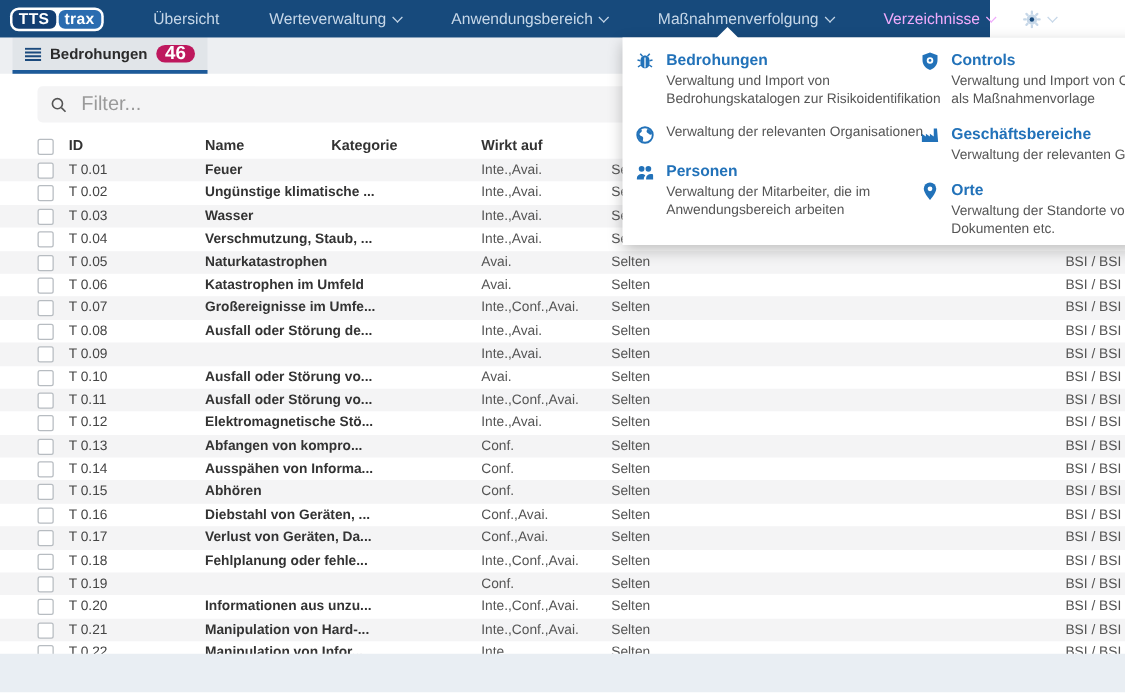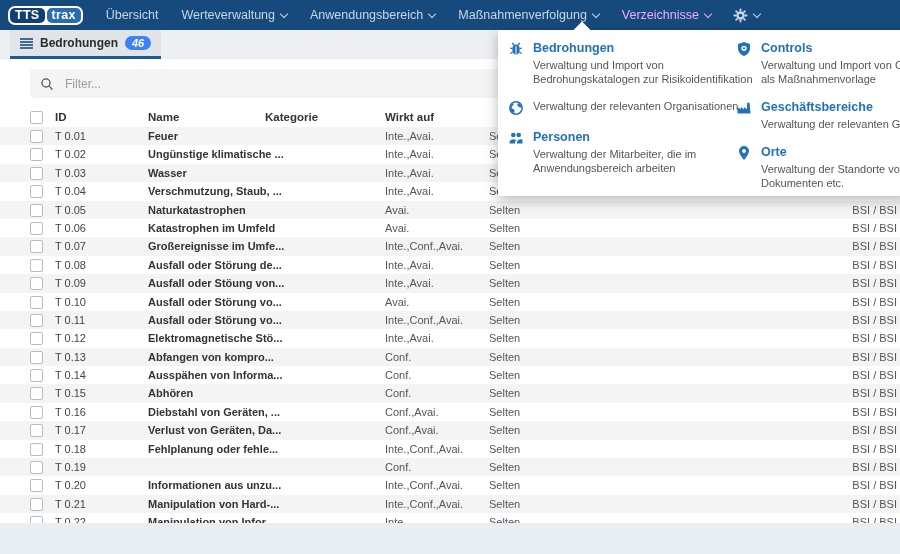--- a/index.html
+++ b/index.html
@@ -1,56 +1,56 @@
 <!DOCTYPE html>
 <html><head>
 <meta charset="utf-8">
 <style>
   html,body{margin:0;padding:0;}
   body{
     position:relative;width:900px;height:554px;overflow:hidden;background:#fff;
     font-family:"Liberation Sans", sans-serif;-webkit-font-smoothing:antialiased;
   }
   
-  .navbar{position:absolute;top:0;left:0;width:900px;height:30px;background:#174a7c;
+  .navbar{position:absolute;top:0;left:0;width:792px;height:30px;background:#174a7c;
     display:flex;align-items:center;padding:0 0 0 8px;box-sizing:border-box;z-index:20;}
   .logo{display:flex;align-items:center;background:#fff;border-radius:7px;padding:2px;gap:2px;cursor:pointer;}
   .logo span{color:#fff;font-weight:bold;font-size:12.5px;line-height:15px;padding:0 5px;border-radius:5px;letter-spacing:.3px;}
   .logo .p1{background:#123e72;}
   .logo .p2{background:#2b6cb0;}
-  .nav-item{display:flex;align-items:center;color:#c6d7e8;font-size:12.5px;margin-left:23px;cursor:pointer;white-space:nowrap;text-align:right;}
+  .nav-item{display:flex;align-items:center;color:#c6d7e8;font-size:12.5px;margin-left:40px;cursor:pointer;white-space:nowrap;text-align:right;}
   .nav-item.active{color:#f0abfc;}
   .chev{width:5px;height:5px;border-right:1.3px solid currentColor;border-bottom:1.3px solid currentColor;
     transform:rotate(45deg);display:inline-block;margin-left:6px;margin-bottom:2px;}
   .nav-gear{display:flex;align-items:center;margin-left:22px;color:#c6d7e8;cursor:pointer;}
   
   .tabbar{position:absolute;top:30px;left:0;width:900px;height:29px;background:#edeff2;z-index:3;}
   .tab{position:absolute;left:10px;top:0;height:26px;background:#e1e5e9;border-bottom:3px solid #1d5a99;
     display:flex;align-items:center;gap:7px;padding:0 10px;cursor:pointer;}
   .tab-label{font-size:12px;color:#2b2b2b;font-weight:600;}
-  .badge{background:#3b82f6;color:#fff;font-size:11px;font-weight:bold;border-radius:8px;
-    padding:2px 7px;line-height:10px;font-style:italic;}
+  .badge{background:#be185d;color:#fff;font-size:15px;font-weight:bold;border-radius:8px;
+    padding:2px 7px;line-height:10px;}
   
   .filterbar{position:absolute;top:69px;left:30px;width:840px;height:29px;background:#f4f4f5;
     border-radius:4px;display:flex;align-items:center;padding:0 10px;box-sizing:border-box;gap:9px;z-index:2;}
-  .filterbar input{border:none;outline:none;background:transparent;font-size:12px;color:#333;width:300px;
+  .filterbar input{border:none;outline:none;background:transparent;font-size:16px;color:#333;width:300px;
     font-family:"Liberation Sans", sans-serif;}
   .filterbar input::placeholder{color:#9a9a9a;}
   
   .thead{position:absolute;top:107px;left:0;width:900px;height:20px;z-index:1;}
   .thead span{position:absolute;font-size:11.5px;font-weight:bold;color:#333;line-height:20px;cursor:pointer;}
   .rows{position:absolute;top:127px;left:0;width:900px;z-index:1;}
   .trow{position:relative;height:18.4px;}
   .trow:nth-child(odd){background:#f4f4f5;}
   .trow span{position:absolute;font-size:11px;line-height:18.4px;white-space:nowrap;}
   .c-check{left:30px;top:3px;}
   .cb{width:11px;height:11px;border:1px solid #b7bcc1;border-radius:2px;background:#fff;position:absolute;cursor:pointer;}
   .thead .cb{top:4px;left:30px;}
   .c-id{left:55px;color:#444;}
-  .c-name{left:148px;color:#333;font-weight:bold;text-align:right;}
+  .c-name{left:164px;color:#333;font-weight:bold;text-align:right;}
   .c-cat{left:265px;color:#555;}
   .c-wirkt{left:385px;color:#555;}
   .c-freq{left:489px;color:#555;}
   .c-src{right:3px;color:#555;text-align:center;}
   
   .panel{position:absolute;left:498px;top:30px;width:412px;height:166px;background:#fff;z-index:30;
     box-shadow:0 4px 12px rgba(0,0,0,.28);}
   .panel-arrow{position:absolute;top:24px;left:576px;width:12px;height:12px;background:#fff;
     transform:rotate(45deg);z-index:31;}
   .menu-col{position:absolute;top:10px;}
@@ -227,21 +227,20 @@
       <span class="c-name">Ausfall oder Störung de...</span>
       <span class="c-cat"></span>
       <span class="c-wirkt">Inte.,Avai.</span>
       <span class="c-freq">Selten</span>
       <span class="c-src">BSI / BSI</span>
     </div>
 
     <div class="trow">
       <span class="c-check"><span class="cb" style="position:relative;display:inline-block;"></span></span>
       <span class="c-id">T 0.09</span>
-      <span class="c-name">Ausfall oder Stöung von...</span>
       <span class="c-cat"></span>
       <span class="c-wirkt">Inte.,Avai.</span>
       <span class="c-freq">Selten</span>
       <span class="c-src">BSI / BSI</span>
     </div>
 
     <div class="trow">
       <span class="c-check"><span class="cb" style="position:relative;display:inline-block;"></span></span>
       <span class="c-id">T 0.10</span>
       <span class="c-name">Ausfall oder Störung vo...</span>

